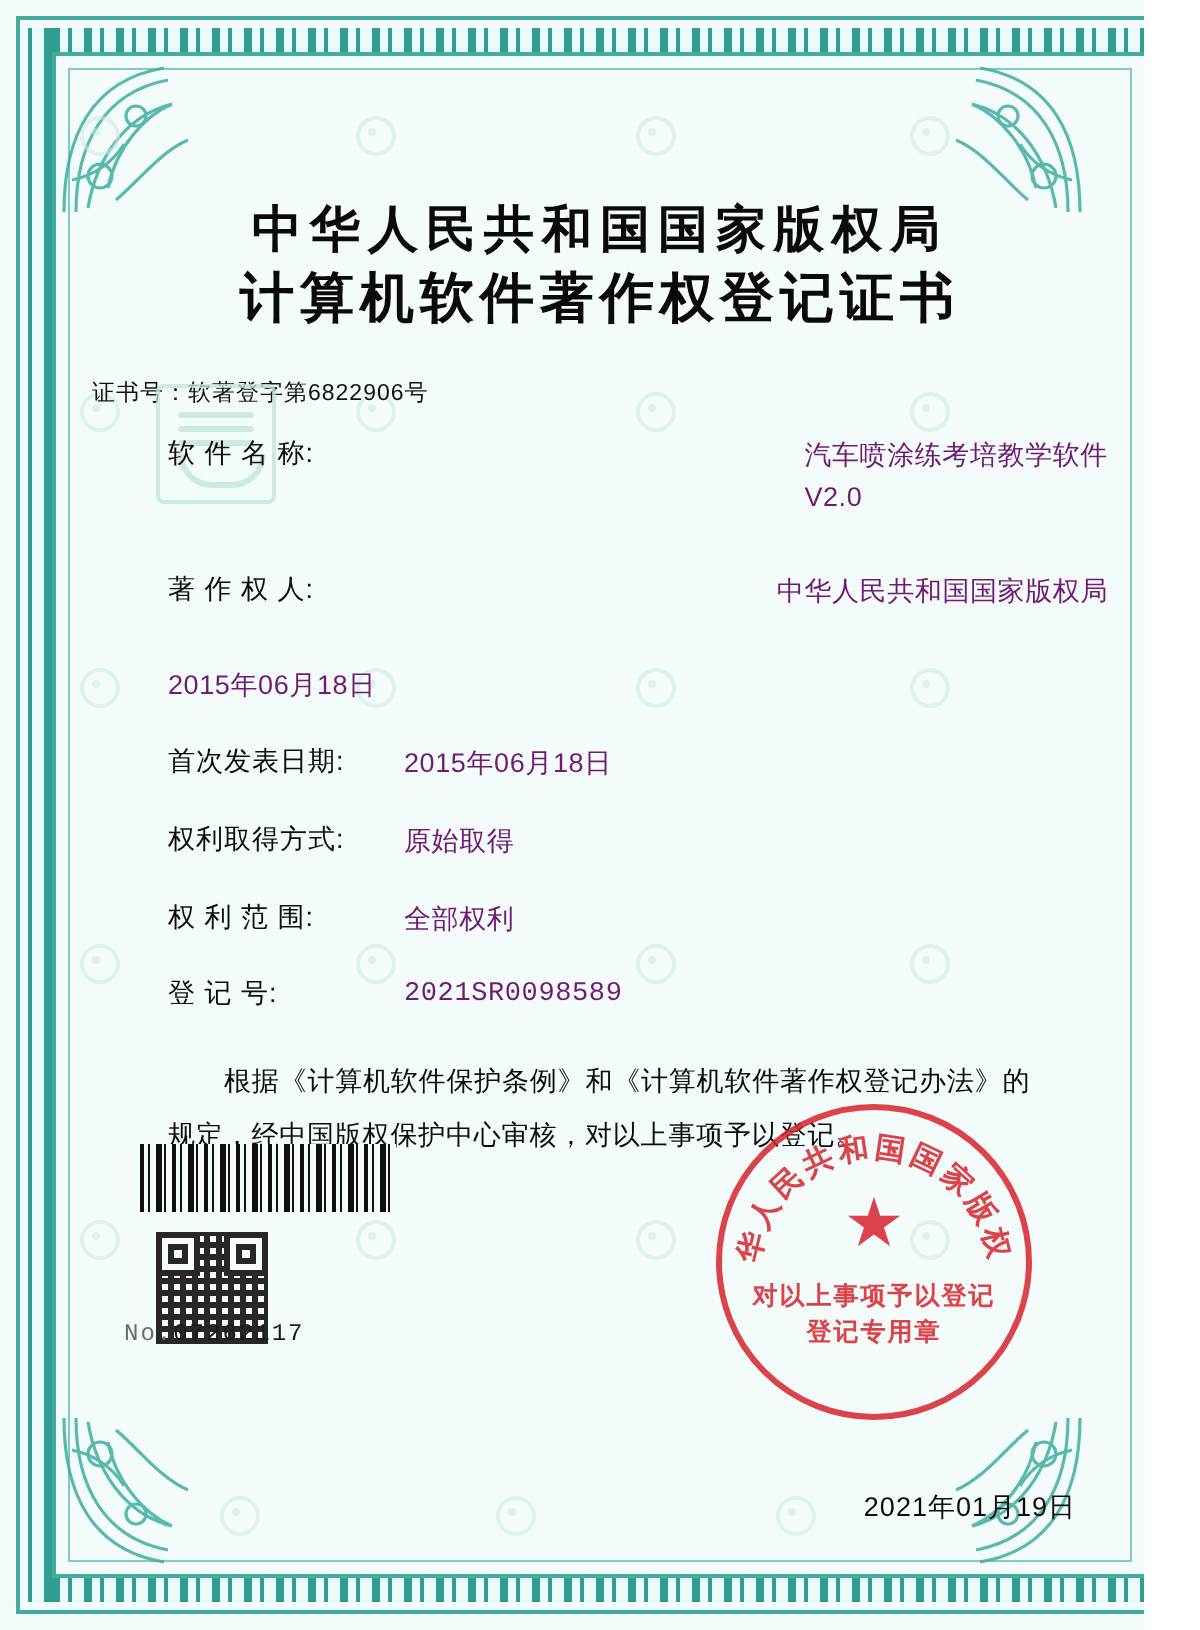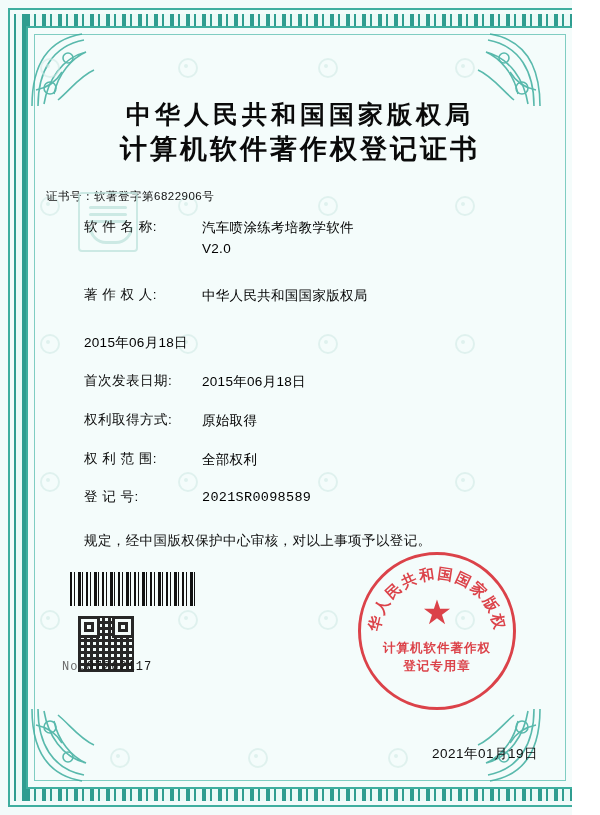--- a/index.html
+++ b/index.html
@@ -160,25 +160,25 @@
   .row .lbl {
     width: 118px;
     flex: 0 0 118px;
     font-size: 13.5px;
     color: #0c0c0c;
     letter-spacing: .5px;
     white-space: nowrap;
   }
   .row .val {
     font-size: 13.5px;
-    color: #000000;
+    color: #701a75;
     letter-spacing: .3px;
     line-height: 1.55;
   }
-  .row.tall { margin-bottom: 26px; }
+  .row.tall { margin-bottom: 26px; justify-content: space-between; }
   .mono { font-family: "Liberation Mono", monospace; font-size: 13px; }
 
   .statement {
     margin-top: 12px;
     padding: 0 14px 0 38px;
     font-size: 13.5px;
     line-height: 2.0;
     color: #0c0c0c;
     letter-spacing: .4px;
   }
@@ -399,20 +399,21 @@
       </div>
 
       <div class="row">
         <div class="lbl">登 记 号:</div>
         <div class="val mono">2021SR0098589</div>
       </div>
 
     </div>
 
     <div class="statement">
+      <span class="indent">根据《计算机软件保护条例》和《计算机软件著作权登记办法》的</span>
       <span>规定，经中国版权保护中心审核，对以上事项予以登记。</span>
     </div>
 
   </div>
 
   <div class="barcode"></div>
   <div class="qr"></div>
   <div class="serial">
     <span>No.</span><span class="no">07262117</span>
   </div>
@@ -421,20 +422,20 @@
     <svg class="seal-arc-text" viewBox="0 0 152 152">
       <defs>
         <path id="arcpath" d="M 18 82 A 58 58 0 0 1 134 82" fill="none"></path>
       </defs>
       <text font-family="Liberation Serif, serif" font-size="15" font-weight="bold" fill="#d8242c" letter-spacing="2.2">
         <textPath href="#arcpath" startOffset="50%" text-anchor="middle">中华人民共和国国家版权局</textPath>
       </text>
     </svg>
     <div class="seal-star">★</div>
     <div class="seal-lines">
-      <div>计算机软件著作权</div>
+      <div>对以上事项予以登记</div>
       <div>登记专用章</div>
     </div>
   </div>
 
   <div class="issue-date">2021年01月19日</div>
 
 </div>
 
 </body></html>

